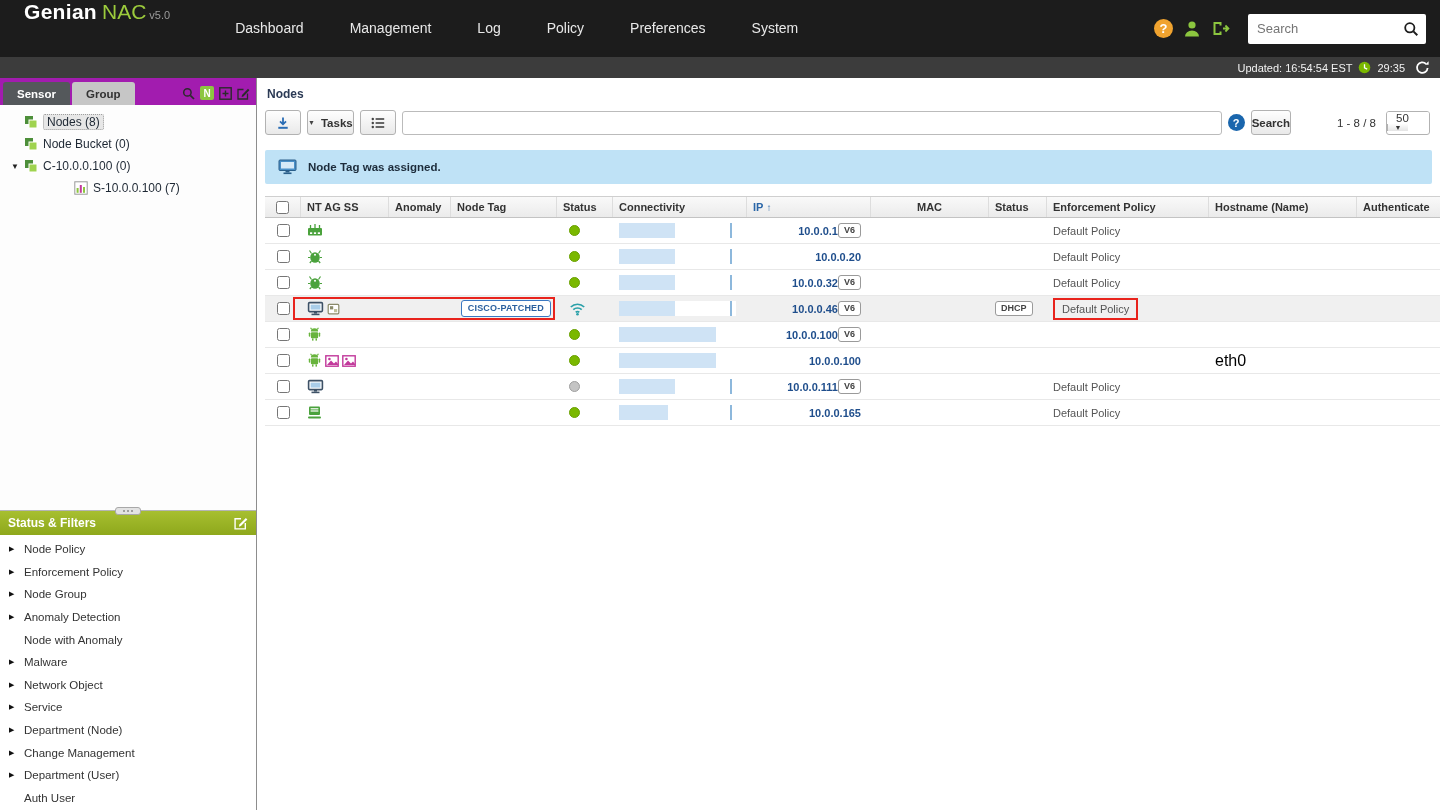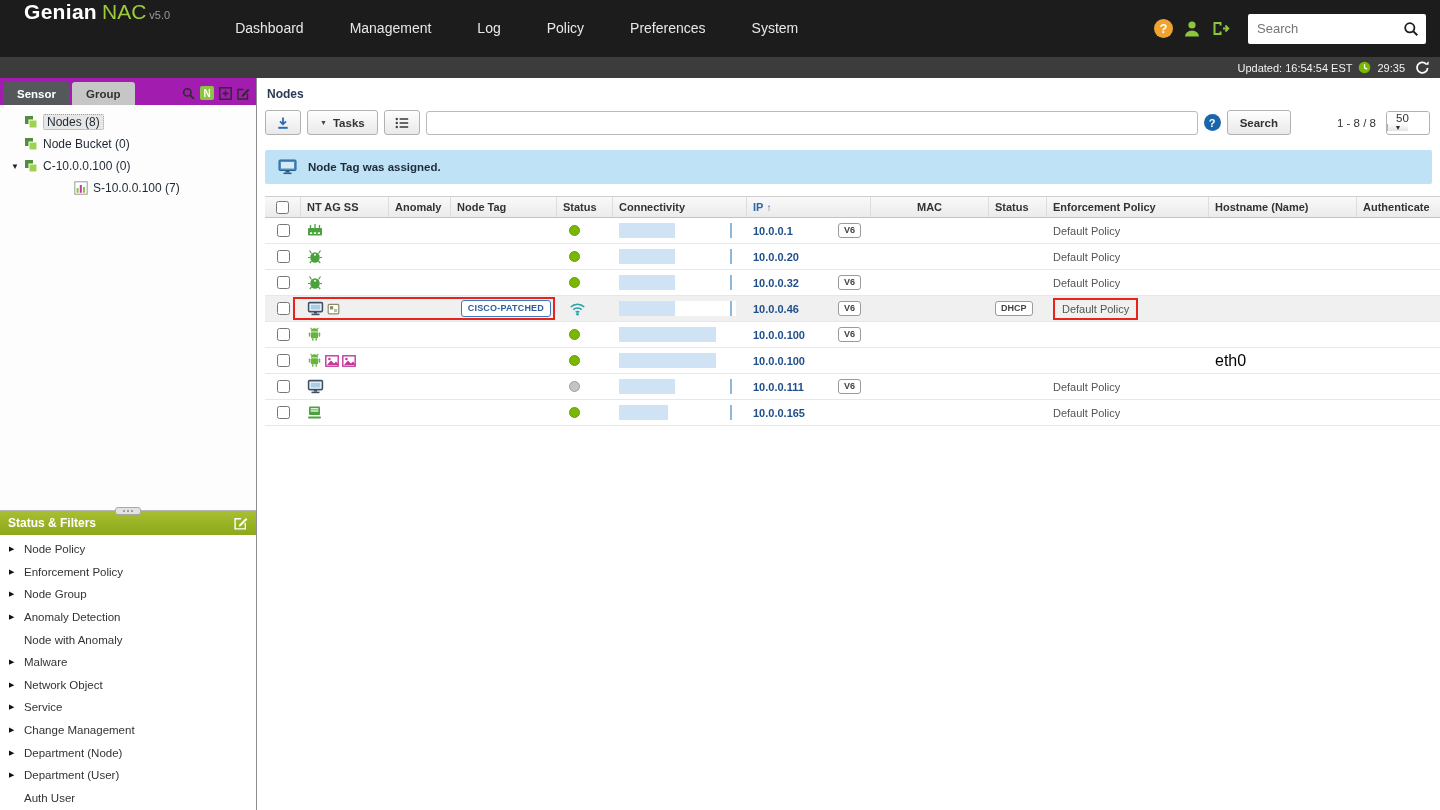--- a/index.html
+++ b/index.html
@@ -52,21 +52,21 @@
   
   .filters-header { height:24px; flex:0 0 24px; background:linear-gradient(#a7bf30,#8ea81c); color:#fff; font-weight:bold; font-size:12px; display:flex; align-items:center; padding:0 8px; }
   .filters-header .ic { margin-left:auto; display:flex; align-items:center; cursor:pointer; }
   .filters { flex:1; overflow:hidden; background:#fff; padding-top:3px; }
   .filter-item { height:22.6px; display:flex; align-items:center; font-size:11.5px; color:#333; padding-left:9px; cursor:pointer; }
   .fcaret { width:15px; flex:0 0 15px; font-size:7px; color:#111; }
 
   
   .page-title { font-size:12px; font-weight:bold; color:#2b3a55; padding:9px 10px 7px; }
   .toolbar { display:flex; align-items:center; gap:6px; padding:2px 8px 9px 8px; }
-  .btn { height:25px; background:linear-gradient(#fefefe,#e9e9e9); border:1px solid #b2b2b2; border-radius:3px; display:inline-flex; align-items:center; justify-content:center; font-size:11.5px; font-weight:bold; color:#333; padding:0 12px; cursor:pointer; white-space:nowrap; }
+  .btn { height:25px; background:linear-gradient(#fefefe,#e9e9e9); border:1px solid #b2b2b2; border-radius:3px; display:inline-flex; align-items:center; justify-content:center; font-size:11.5px; font-weight:bold; color:#333; padding:0 0; cursor:pointer; white-space:nowrap; }
   .btn.icon-btn { width:36px; padding:0; }
   .btn .bcaret { font-size:7px; color:#444; margin-right:6px; }
   .filter-input { flex:1; height:24px; border:1px solid #bbb; border-radius:3px; padding:0 8px; font-size:12px; outline:none; min-width:0; font-family:"Liberation Sans",sans-serif; }
   .help-circle { width:17px; height:17px; flex:0 0 17px; border-radius:50%; background:#1a66ad; color:#fff; font-size:11px; font-weight:bold; display:flex; align-items:center; justify-content:center; cursor:pointer; }
   .range { font-size:11.5px; color:#333; margin:0 4px 0 40px; white-space:nowrap; }
   .pagesize { display:flex; align-items:stretch; height:24px; border:1px solid #b2b2b2; border-radius:3px; overflow:hidden; cursor:pointer; margin-right:2px;flex-direction:column; }
   .pagesize .val { width:42px; background:#fff; display:flex; align-items:center; padding-left:9px; font-size:11.5px; color:#333; }
   .pagesize .arrow { width:21px; background:linear-gradient(#fdfdfd,#e4e4e4); border-left:1px solid #b2b2b2; display:flex; align-items:center; justify-content:center; font-size:7px; color:#333; }
 
   
@@ -83,21 +83,21 @@
   .td { padding:0 6px; display:flex; align-items:center; overflow:hidden; white-space:nowrap; height:100%; flex-shrink:0; }
   .c-select { width:36px; justify-content:center; }
   .c-nt { width:88px; gap:3px; }
   .c-anomaly { width:62px; }
   .c-tag { width:106px; justify-content:flex-end; }
   .th.c-tag { justify-content:flex-start; }
   .c-status { width:56px; }
   .td.c-status { justify-content:flex-start; padding-left:12px; }
   .c-conn { width:134px; }
   .c-ip { width:124px; }
-  .td.c-ip { justify-content:space-between; padding-right:10px; }
+  .td.c-ip { justify-content:flex-end; padding-right:10px; }
   .c-mac { width:118px;justify-content:center; }
   .c-status2 { width:58px; }
   .c-policy { width:162px; }
   .c-host { width:148px; }
   .c-auth { flex:1 1 80px; border-right:none; }
   input[type="checkbox"] { width:13px; height:13px; cursor:pointer; }
   .ip { font-weight:bold; color:#1f4e8c; font-size:11px; }
   .badge { border:1px solid #9a9a9a; border-radius:3px; background:#fff; font-size:9px; font-weight:bold; color:#444; padding:2px 5px; line-height:1; }
   .badge-tag { border:1px solid #3a78c2; border-radius:3px; background:#fff; font-size:9px; font-weight:bold; color:#2a5f9e; padding:3px 6px; line-height:1; letter-spacing:.2px; }
   .policy { font-size:11px; color:#555; }
@@ -290,25 +290,25 @@
           <div class="filter-item">
             <span class="fcaret">▶</span>
             <span class="flabel">Network Object</span>
           </div>
           <div class="filter-item">
             <span class="fcaret">▶</span>
             <span class="flabel">Service</span>
           </div>
           <div class="filter-item">
             <span class="fcaret">▶</span>
+            <span class="flabel">Department (Node)</span>
+          </div>
+          <div class="filter-item">
+            <span class="fcaret">▶</span>
             <span class="flabel">Change Management</span>
-          </div>
-          <div class="filter-item">
-            <span class="fcaret">▶</span>
-            <span class="flabel">Department (Node)</span>
           </div>
           <div class="filter-item">
             <span class="fcaret">▶</span>
             <span class="flabel">Department (User)</span>
           </div>
           <div class="filter-item">
             <span class="fcaret"></span>
             <span class="flabel">Auth User</span>
           </div>
         </div>

